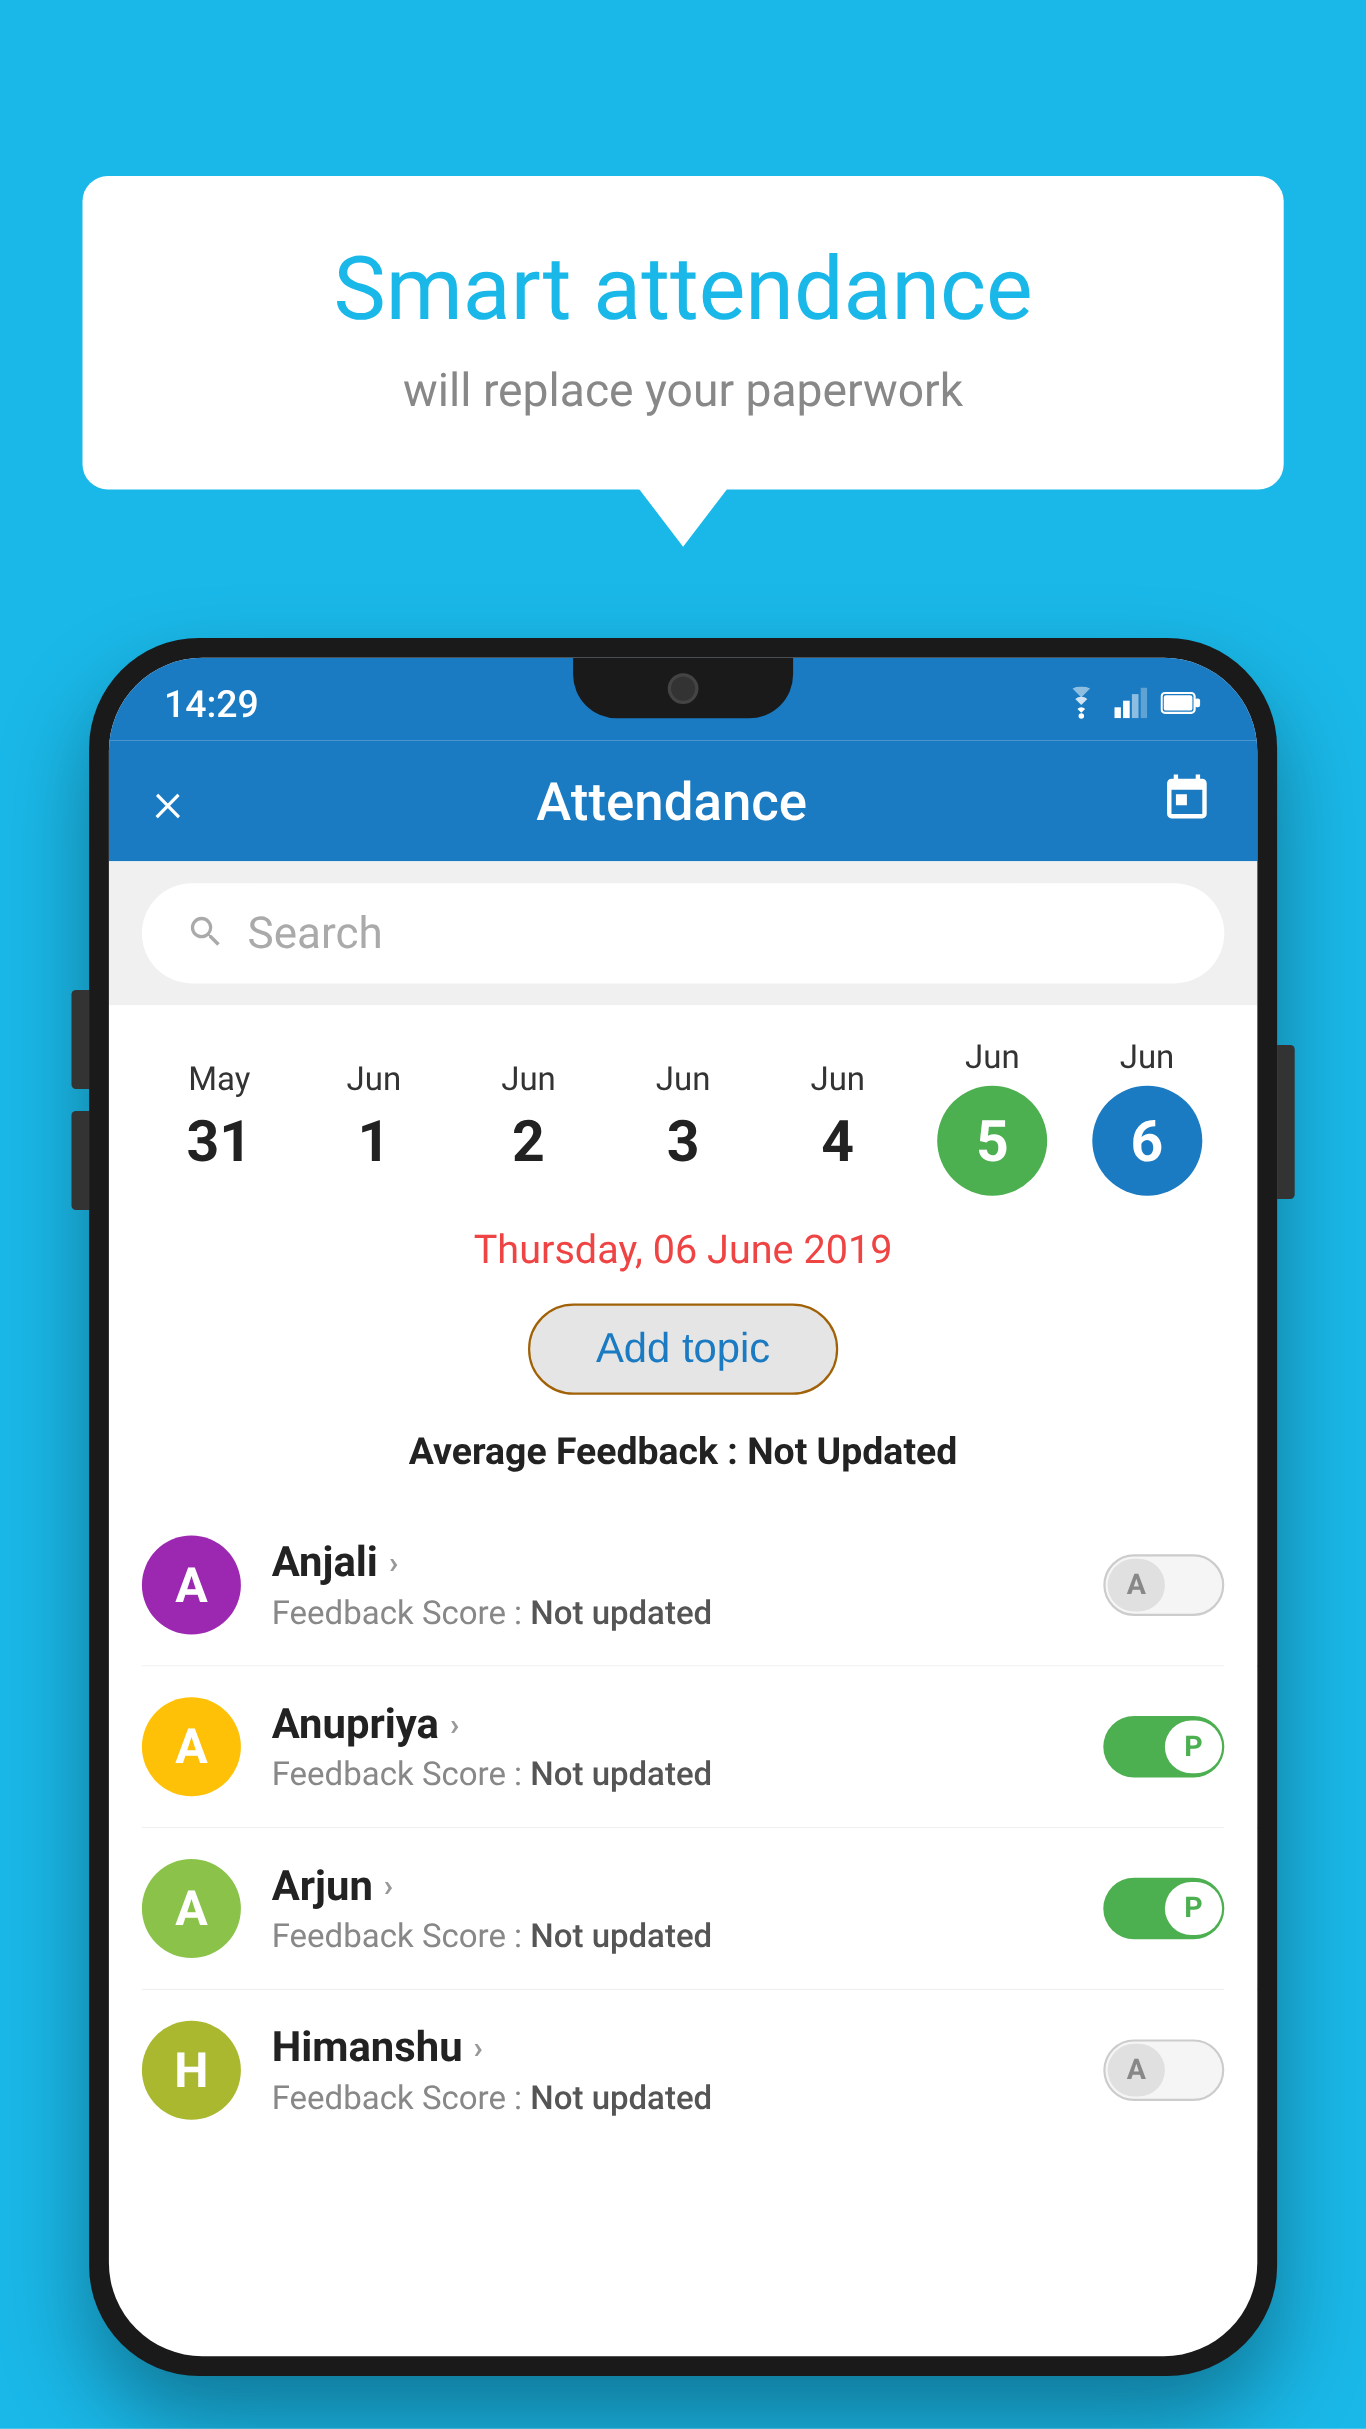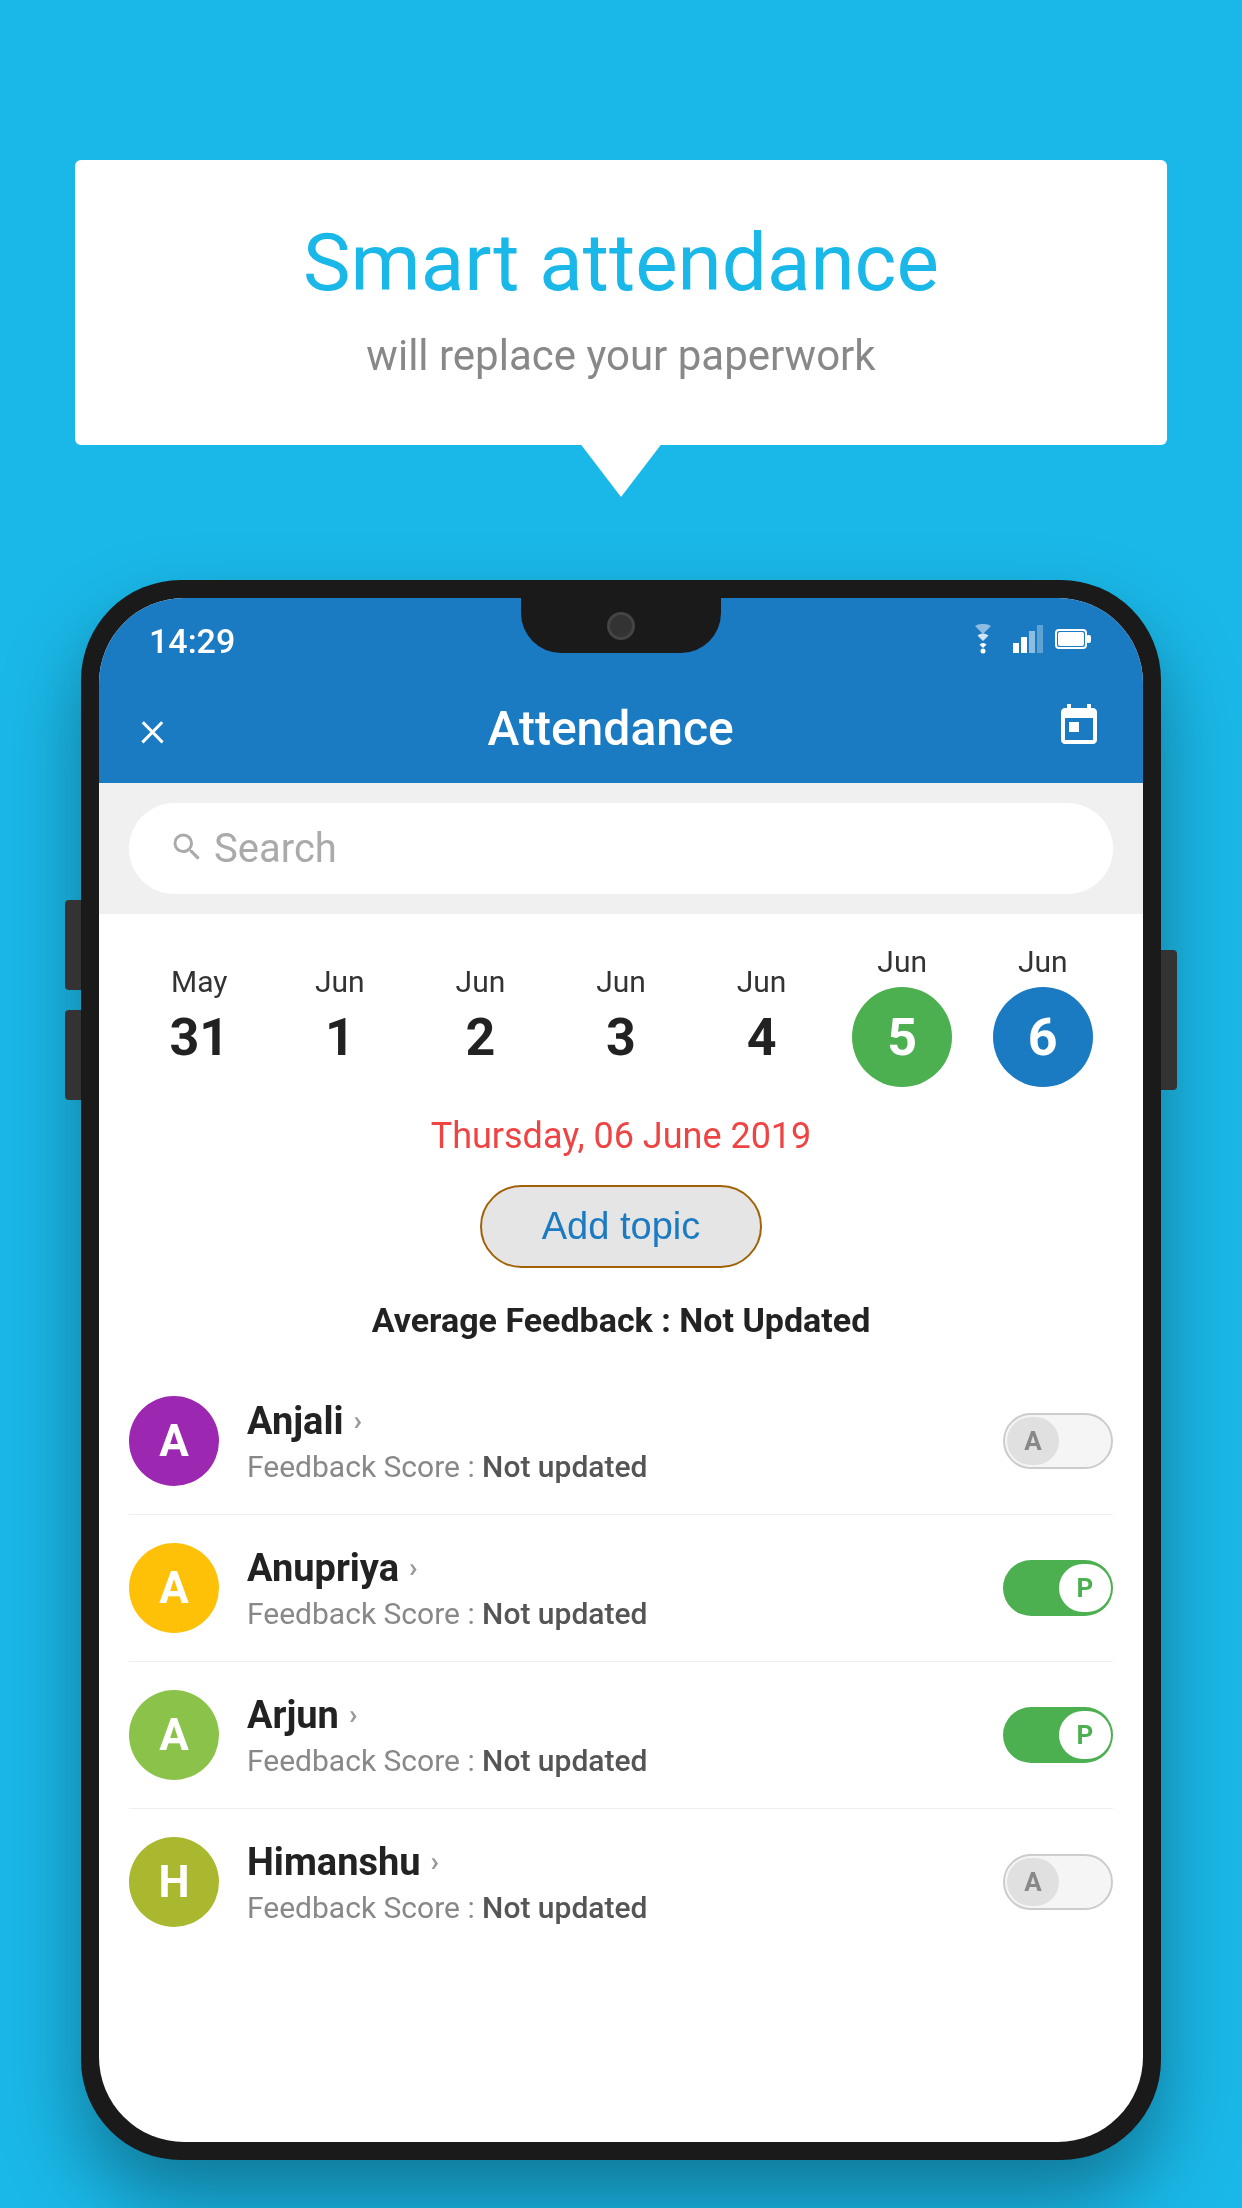--- a/index.html
+++ b/index.html
@@ -13,21 +13,21 @@
       position: relative;
     }
 
     
     .speech-bubble {
       position: absolute;
       top: 160px;
       left: 75px;
       right: 75px;
       background: white;
-      border-radius: 6px;
+      border-radius: 23px;
       padding: 55px 60px 65px;
       text-align: center;
       z-index: 10;
     }
 
     .speech-bubble::after {
       content: '';
       position: absolute;
       bottom: -52px;
       left: 50%;
@@ -166,21 +166,21 @@
       background: #f0f0f0;
       padding: 20px 30px;
     }
 
     .search-bar {
       background: white;
       border-radius: 50px;
       display: flex;
       align-items: center;
       padding: 22px 40px;
-      gap: 9px;
+      gap: 20px;
     }
 
     .search-text {
       color: #aaa;
       font-size: 40px;
     }
 
     
     .date-row {
       display: flex;

